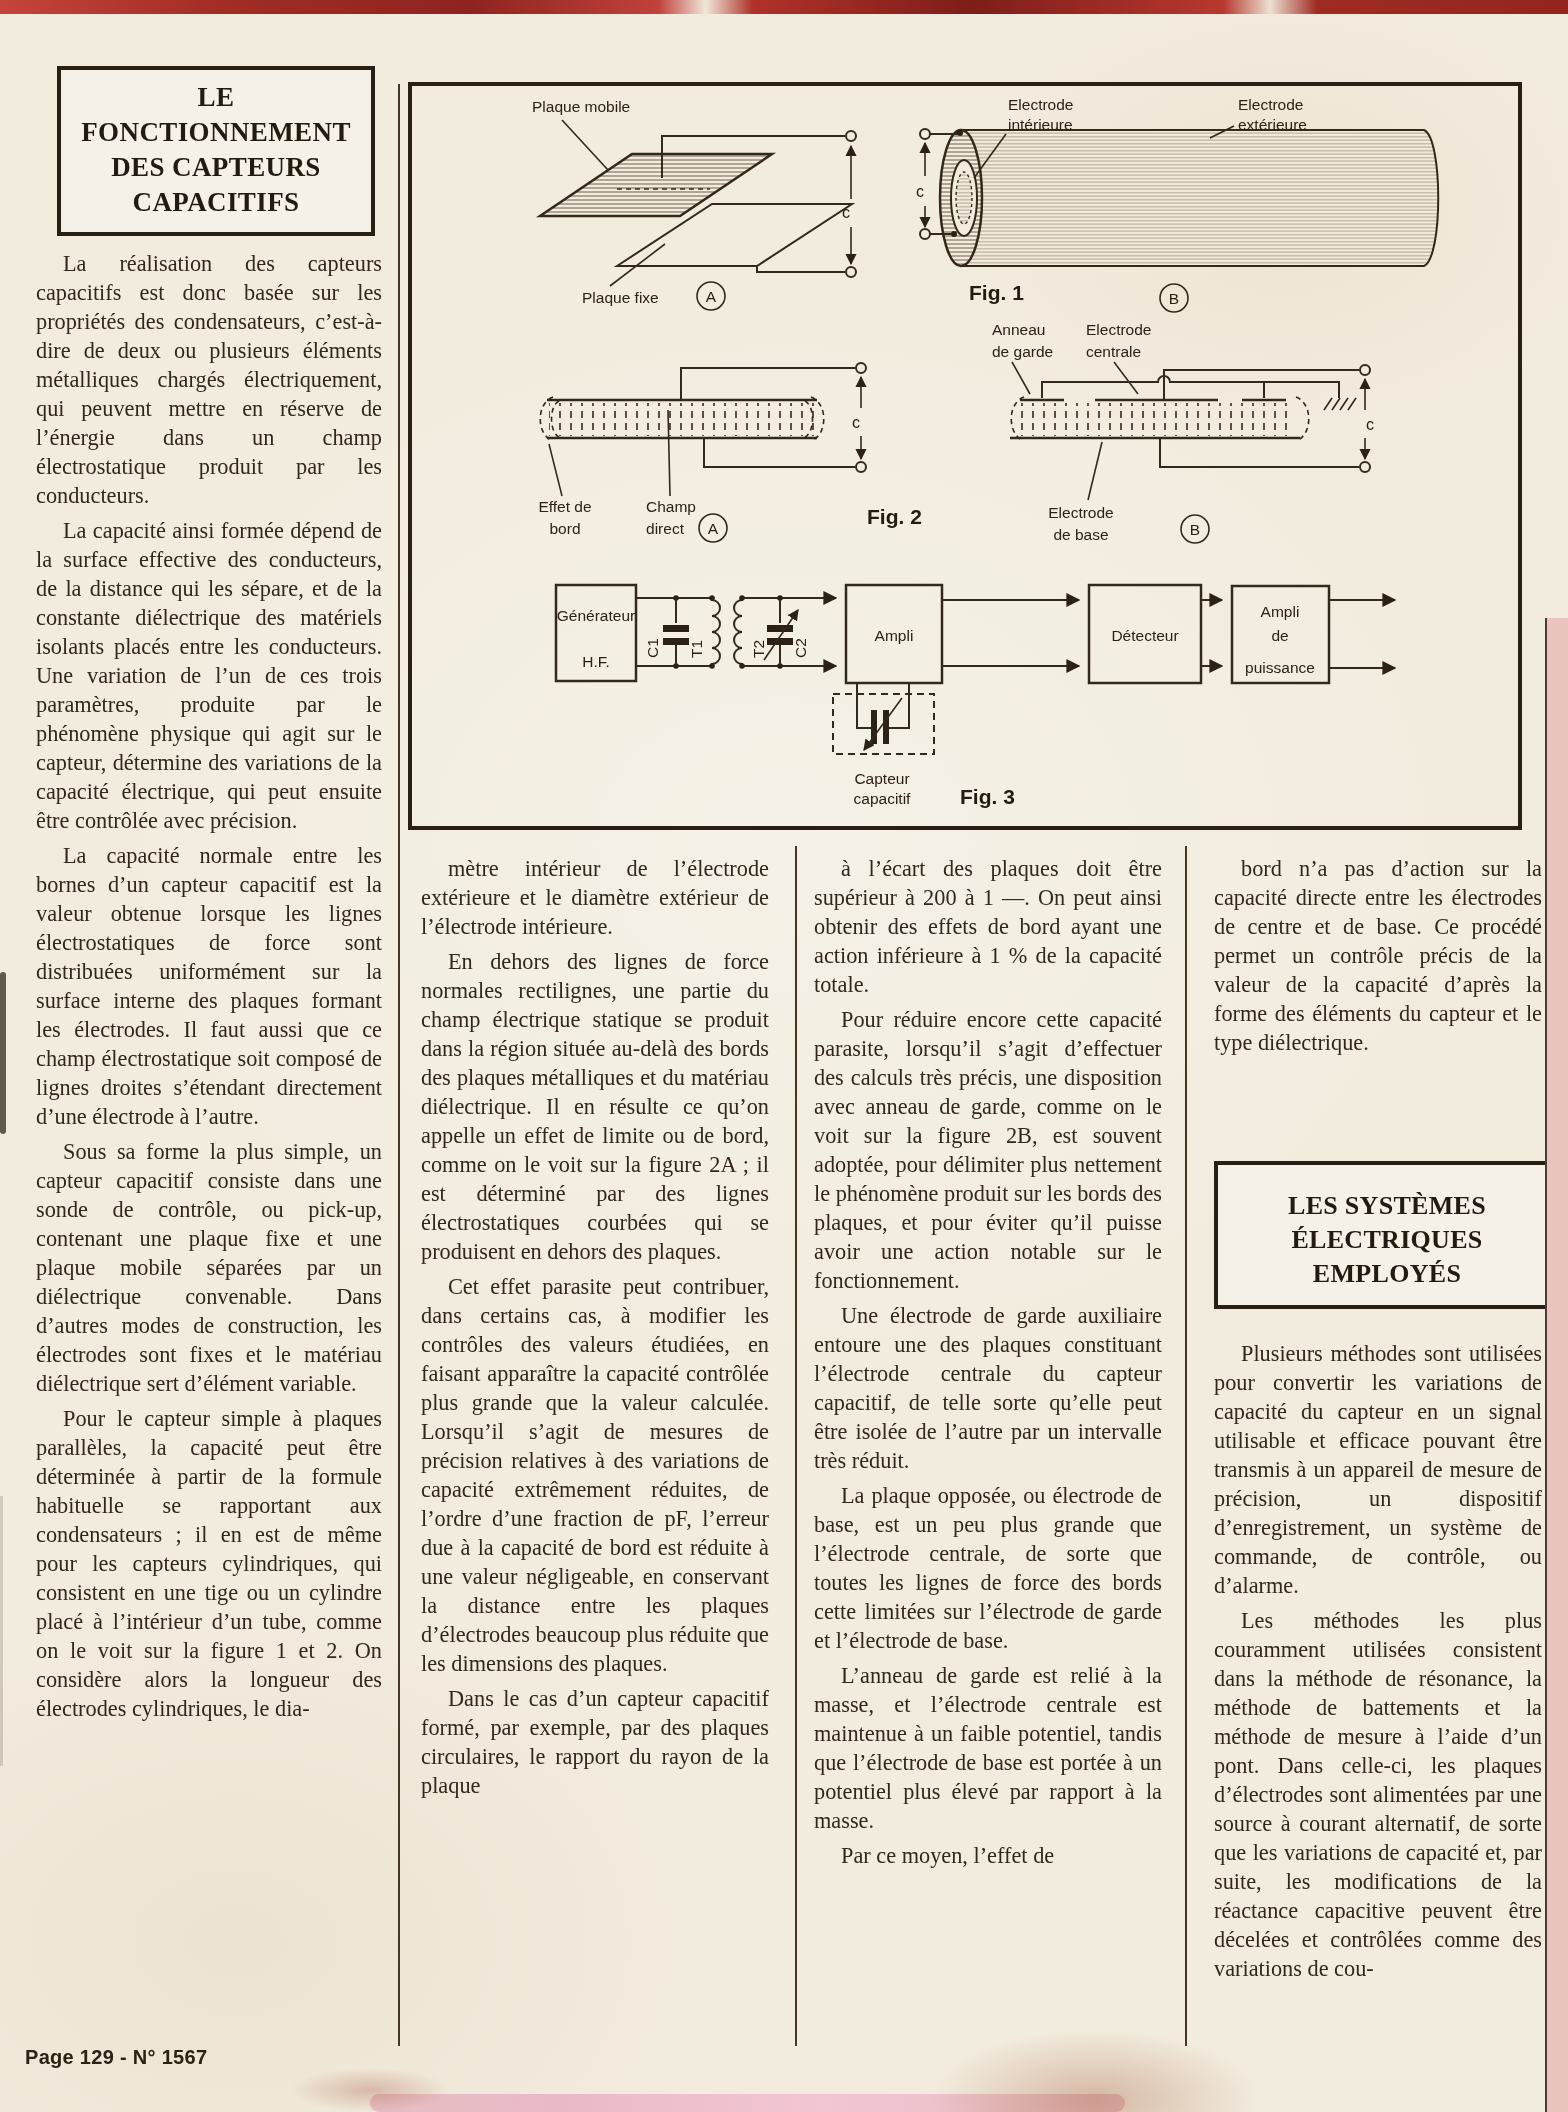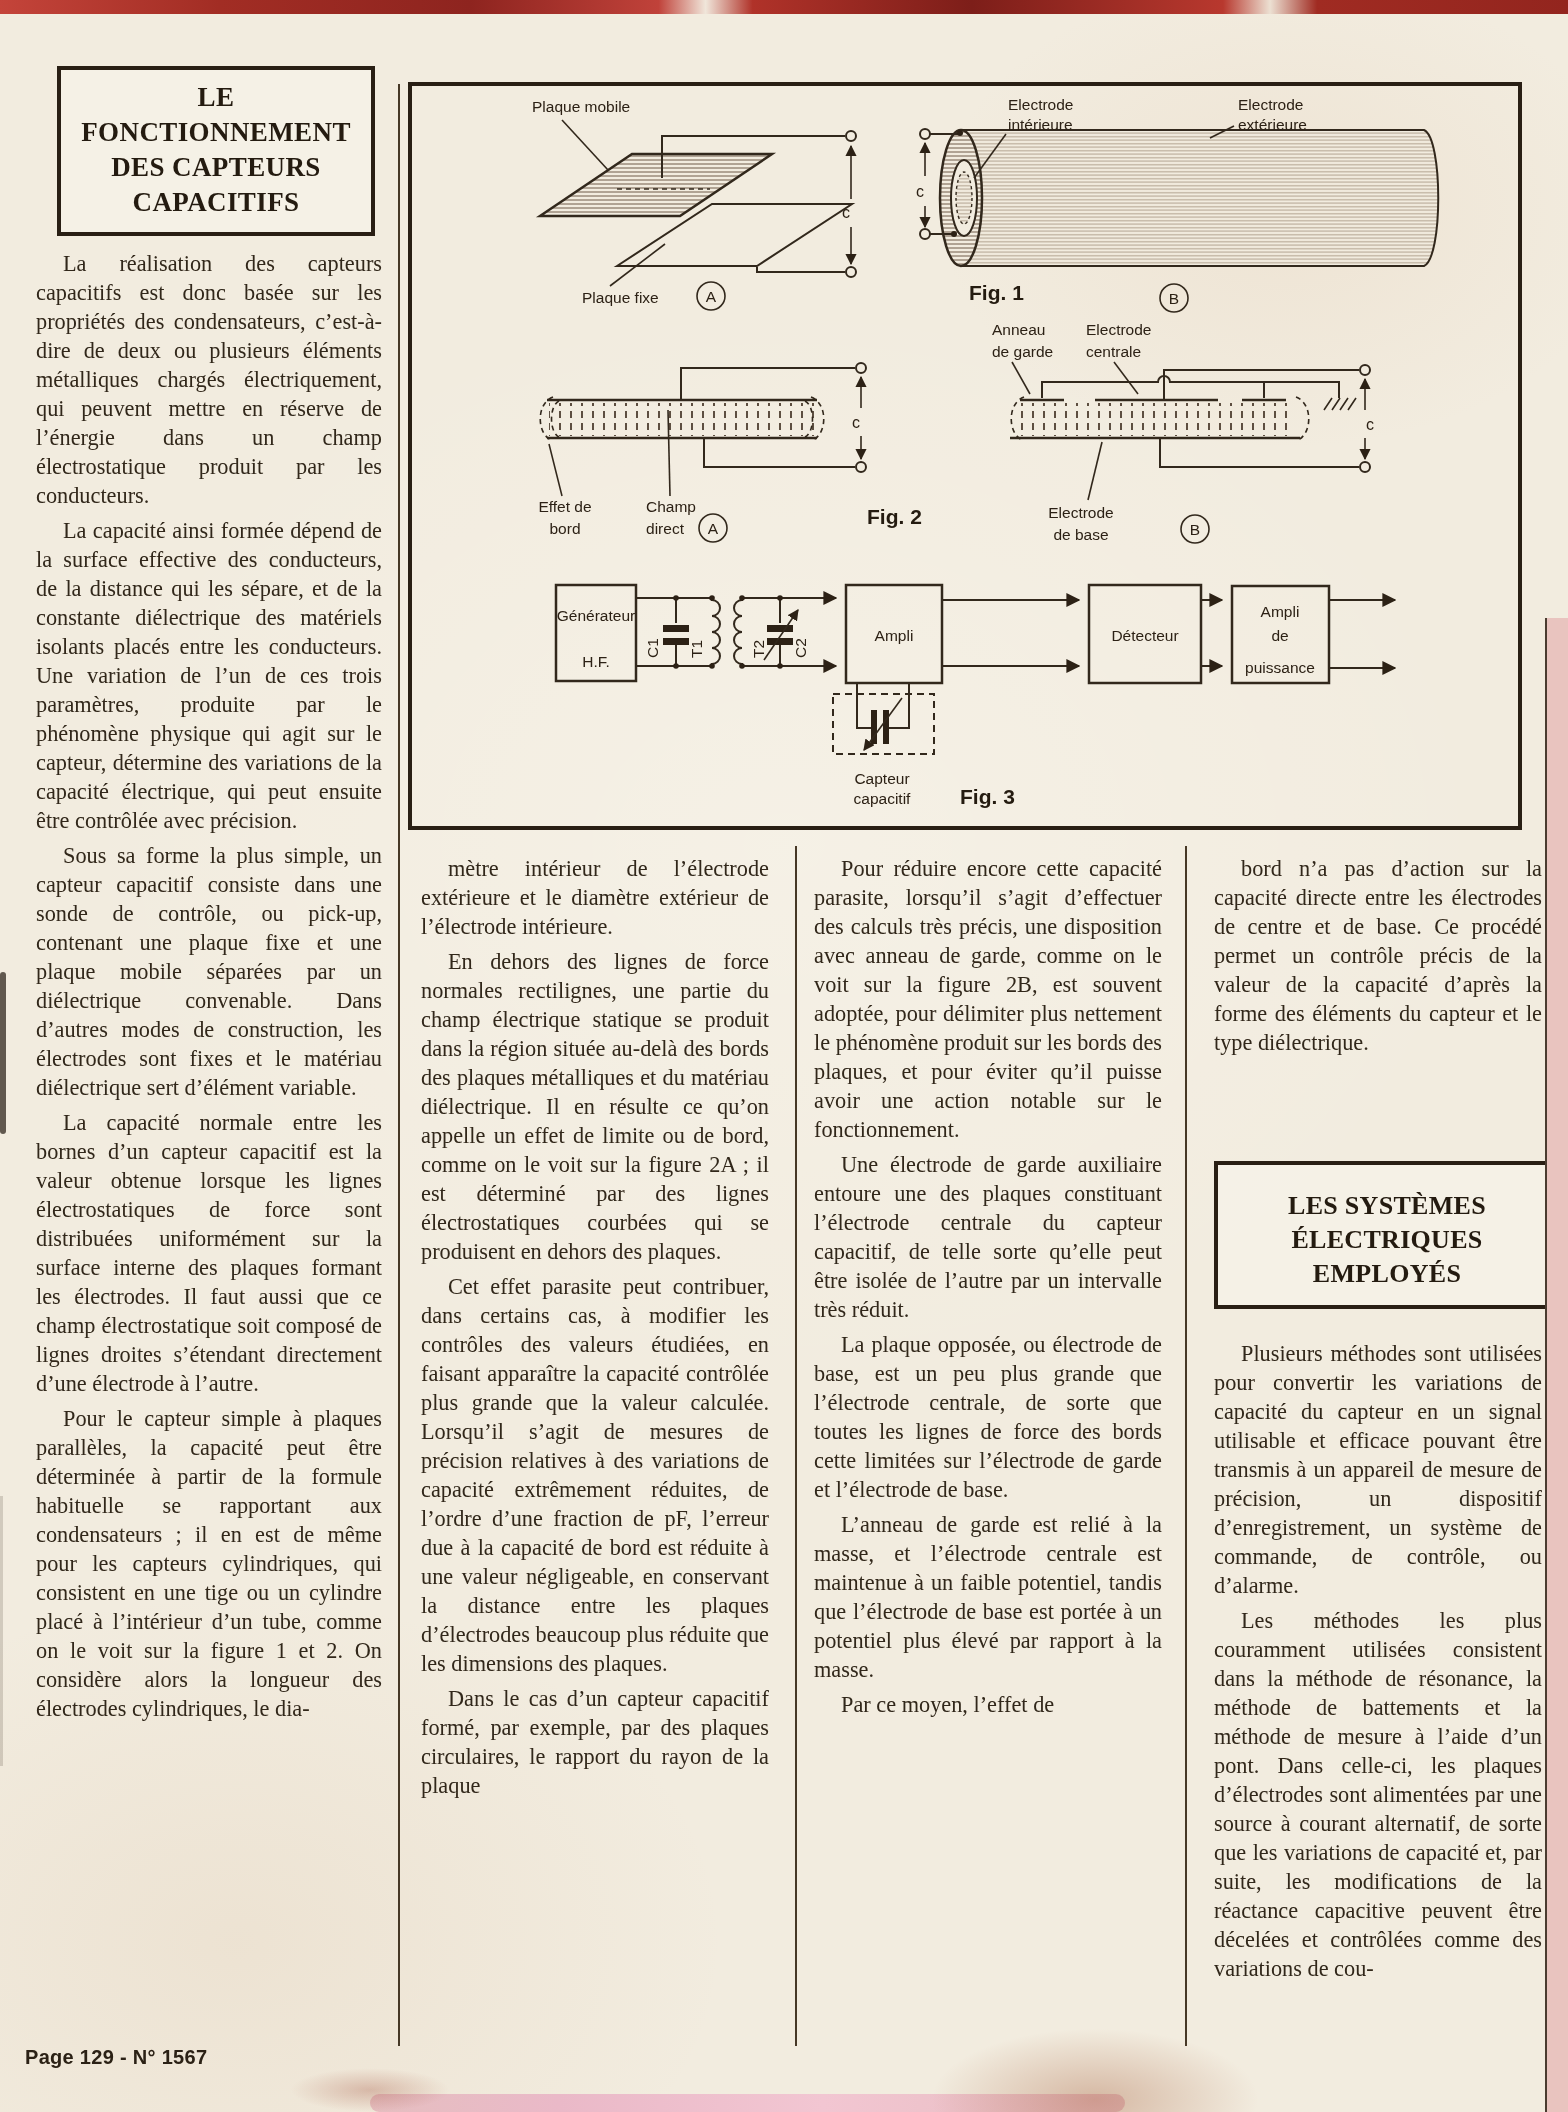--- a/index.html
+++ b/index.html
@@ -244,33 +244,34 @@
         <text x="470" y="698" class="lbl" text-anchor="middle">Capteur</text>
         <text x="470" y="718" class="lbl" text-anchor="middle">capacitif</text>
         <text x="548" y="718" class="cap">Fig. 3</text>
       </g>
     </svg>
   </div>
 
   <div class="col" id="col1" style="left:30px; top:243px; width:358px; height:1802px;">
     <p>La réalisation des capteurs capacitifs est donc basée sur les propriétés des condensateurs, c’est-à-dire de deux ou plusieurs éléments métalliques chargés électriquement, qui peuvent mettre en réserve de l’énergie dans un champ électrostatique produit par les conducteurs.</p>
     <p>La capacité ainsi formée dépend de la surface effective des conducteurs, de la distance qui les sépare, et de la constante diélectrique des matériels isolants placés entre les conducteurs. Une variation de l’un de ces trois paramètres, produite par le phénomène physique qui agit sur le capteur, détermine des variations de la capacité électrique, qui peut ensuite être contrôlée avec précision.</p>
+    <p>La capacité normale entre les bornes d’un capteur capacitif est la valeur obtenue lorsque les lignes électrostatiques de force sont distribuées uniformément sur la surface interne des plaques formant les électrodes. Il faut aussi que ce champ électrostatique soit composé de lignes droites s’étendant directement d’une électrode à l’autre.</p>
     <p>Sous sa forme la plus simple, un capteur capacitif consiste dans une sonde de contrôle, ou pick-up, contenant une plaque fixe et une plaque mobile séparées par un diélectrique convenable. Dans d’autres modes de construction, les électrodes sont fixes et le matériau diélectrique sert d’élément variable.</p>
-    <p>La capacité normale entre les bornes d’un capteur capacitif est la valeur obtenue lorsque les lignes électrostatiques de force sont distribuées uniformément sur la surface interne des plaques formant les électrodes. Il faut aussi que ce champ électrostatique soit composé de lignes droites s’étendant directement d’une électrode à l’autre.</p>
     <p>Pour le capteur simple à plaques parallèles, la capacité peut être déterminée à partir de la formule habituelle se rapportant aux condensateurs ; il en est de même pour les capteurs cylindriques, qui consistent en une tige ou un cylindre placé à l’intérieur d’un tube, comme on le voit sur la figure 1 et 2. On considère alors la longueur des électrodes cylindriques, le dia-</p>
   </div>
 
   <div class="col" id="col2" style="left:415px; top:848px; width:360px; height:1198px;">
     <p>mètre intérieur de l’électrode extérieure et le diamètre extérieur de l’électrode intérieure.</p>
     <p>En dehors des lignes de force normales rectilignes, une partie du champ électrique statique se produit dans la région située au-delà des bords des plaques métalliques et du matériau diélectrique. Il en résulte ce qu’on appelle un effet de limite ou de bord, comme on le voit sur la figure 2A ; il est déterminé par des lignes électrostatiques courbées qui se produisent en dehors des plaques.</p>
     <p>Cet effet parasite peut contribuer, dans certains cas, à modifier les contrôles des valeurs étudiées, en faisant apparaître la capacité contrôlée plus grande que la valeur calculée. Lorsqu’il s’agit de mesures de précision relatives à des variations de capacité extrêmement réduites, de l’ordre d’une fraction de pF, l’erreur due à la capacité de bord est réduite à une valeur négligeable, en conservant la distance entre les plaques d’électrodes beaucoup plus réduite que les dimensions des plaques.</p>
     <p>Dans le cas d’un capteur capacitif formé, par exemple, par des plaques circulaires, le rapport du rayon de la plaque</p>
   </div>
 
   <div class="col" id="col3" style="left:808px; top:848px; width:360px; height:1198px;">
+    <p>à l’écart des plaques doit être supérieur à 200 à 1 —. On peut ainsi obtenir des effets de bord ayant une action inférieure à 1 % de la capacité totale.</p>
     <p>Pour réduire encore cette capacité parasite, lorsqu’il s’agit d’effectuer des calculs très précis, une disposition avec anneau de garde, comme on le voit sur la figure 2B, est souvent adoptée, pour délimiter plus nettement le phénomène produit sur les bords des plaques, et pour éviter qu’il puisse avoir une action notable sur le fonctionnement.</p>
     <p>Une électrode de garde auxiliaire entoure une des plaques constituant l’électrode centrale du capteur capacitif, de telle sorte qu’elle peut être isolée de l’autre par un intervalle très réduit.</p>
     <p>La plaque opposée, ou électrode de base, est un peu plus grande que l’électrode centrale, de sorte que toutes les lignes de force des bords cette limitées sur l’électrode de garde et l’électrode de base.</p>
     <p>L’anneau de garde est relié à la masse, et l’électrode centrale est maintenue à un faible potentiel, tandis que l’électrode de base est portée à un potentiel plus élevé par rapport à la masse.</p>
     <p>Par ce moyen, l’effet de</p>
   </div>
 
   <div class="col" id="col4a" style="left:1208px; top:848px; width:340px; height:300px;">
     <p>bord n’a pas d’action sur la capacité directe entre les électrodes de centre et de base. Ce procédé permet un contrôle précis de la valeur de la capacité d’après la forme des éléments du capteur et le type diélectrique.</p>
   </div>

